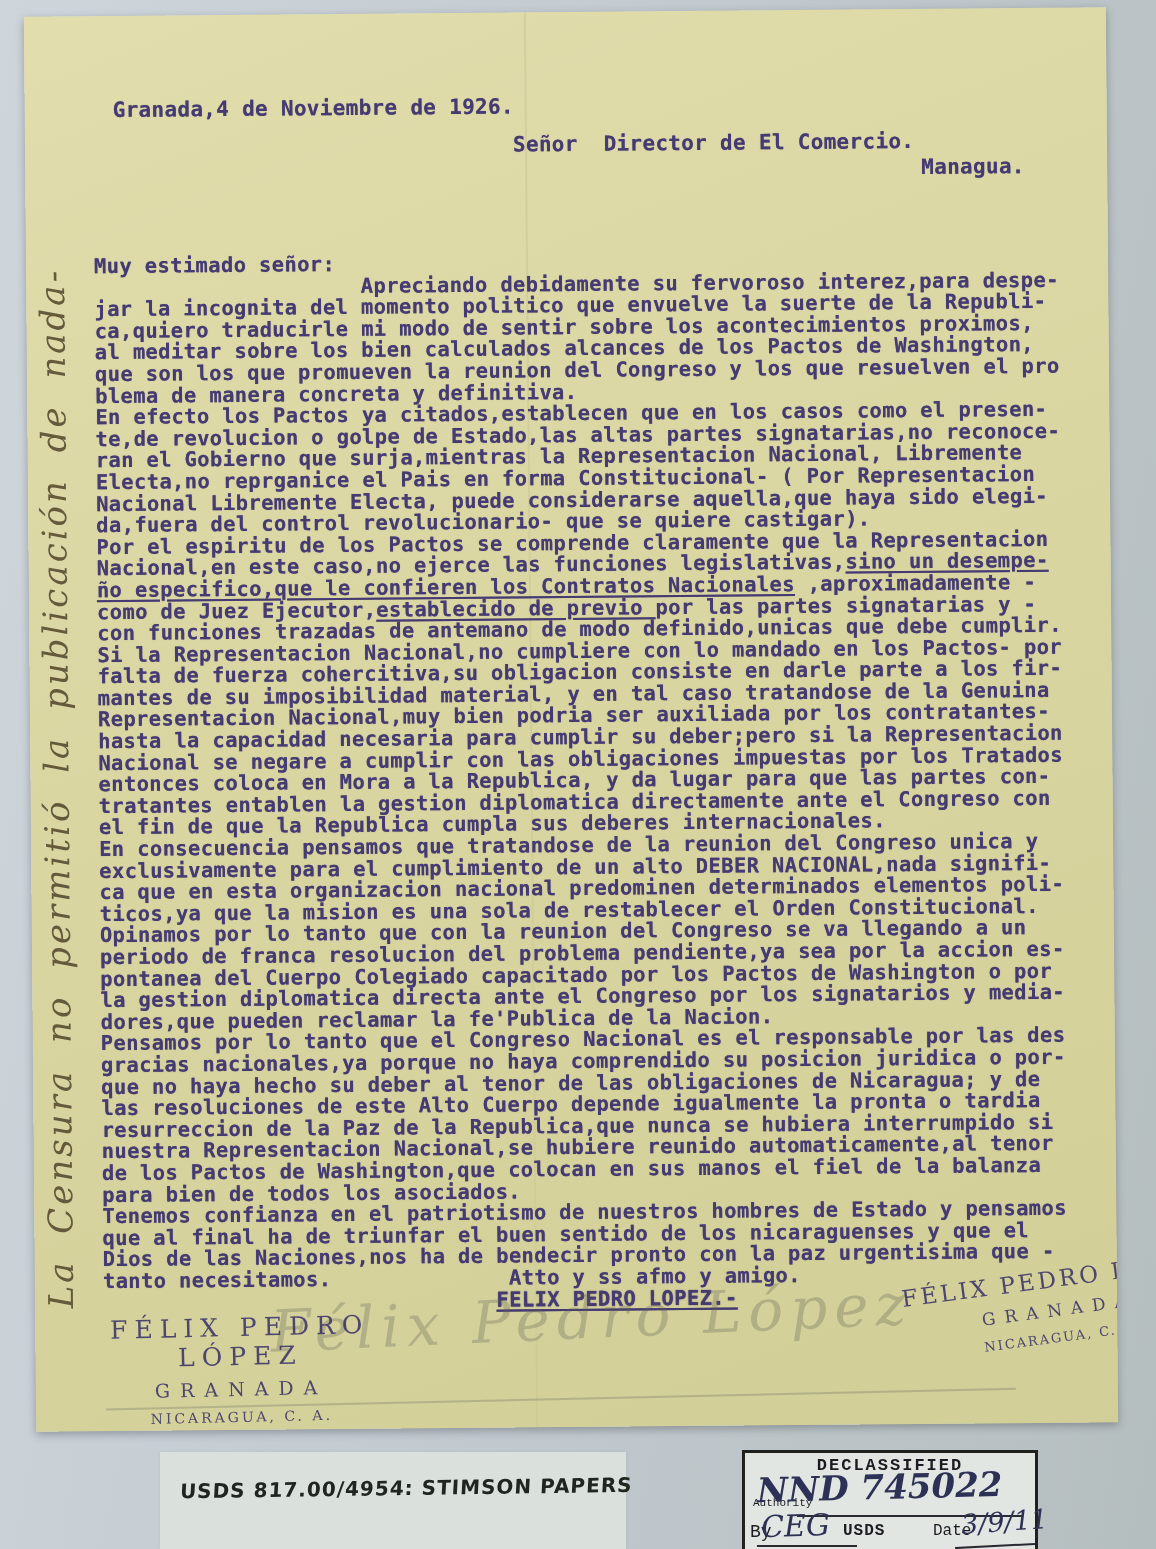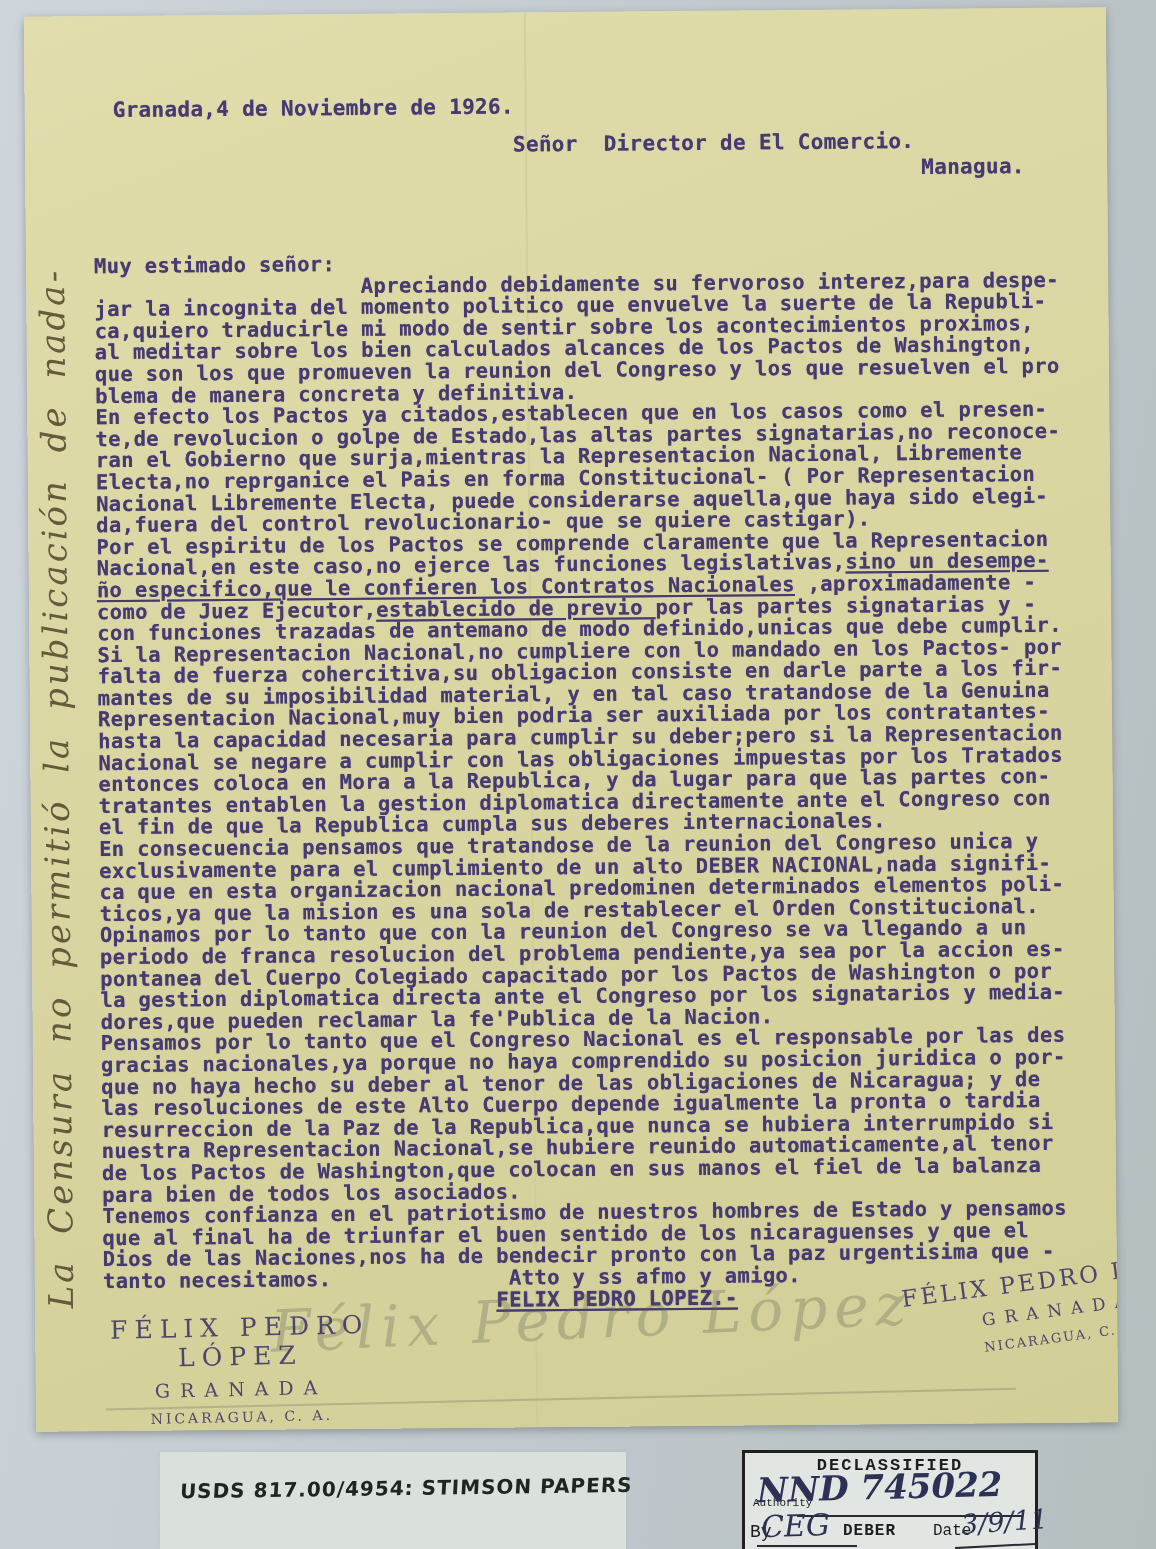--- a/index.html
+++ b/index.html
@@ -106,18 +106,18 @@
   <div id="archive-note">USDS 817.00/4954: STIMSON PAPERS</div>
 </div>
 
 <div id="decl-sticker">
   <div id="decl-title" class="print">DECLASSIFIED</div>
   <div id="decl-auth-label" class="print">Authority</div>
   <div id="decl-auth-value" class="script">NND 745022</div>
   <div id="decl-line1"></div>
   <div id="decl-by-label" class="print">By</div>
   <div id="decl-by-value" class="script">CEG</div>
-  <div id="decl-nara" class="print">DEBER</div>
+  <div id="decl-nara" class="print">USDS</div>
   <div id="decl-date-label" class="print">Date</div>
   <div id="decl-date-value" class="script">3/9/11</div>
   <div id="decl-line2"></div>
   <div id="decl-line3"></div>
 </div>
 
 </body></html>

